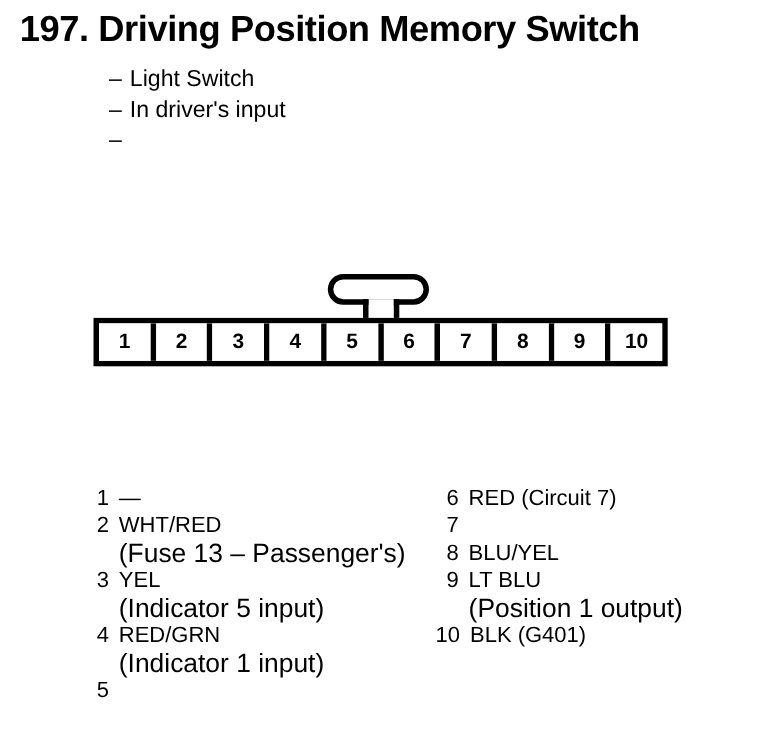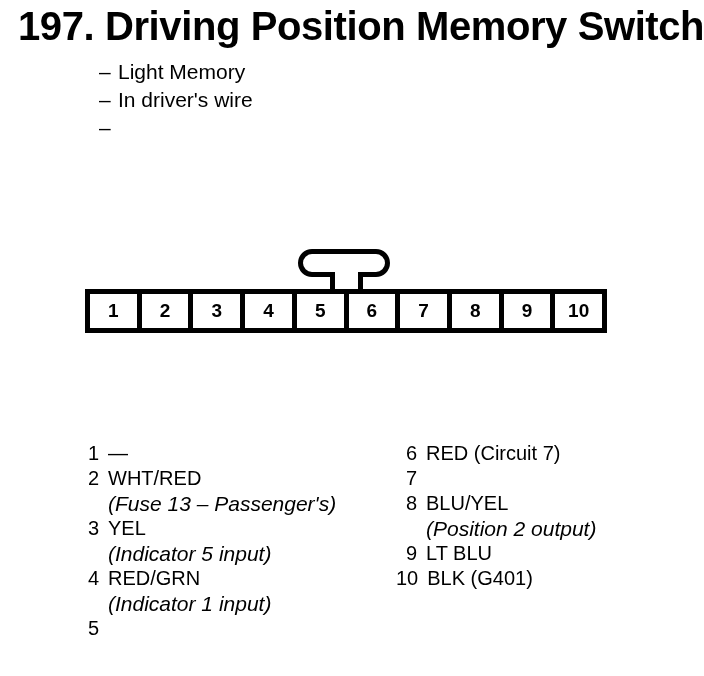--- a/index.html
+++ b/index.html
@@ -15,21 +15,21 @@
     font-family: "Liberation Sans", sans-serif;
     color: #000000;
     -webkit-font-smoothing: none;
   }
 
   
   .page-title {
     position: absolute;
     left: 18px;
     top: 6px;
-    font-size: 40px;
+    font-size: 33px;
     font-weight: bold;
     letter-spacing: -0.4px;
     white-space: nowrap;
     line-height: 40px;
   }
   .spec-list {
     position: absolute;
     left: 99px;
     top: 58px;
     width: 560px;
@@ -133,41 +133,40 @@
     line-height: 25px;
     white-space: nowrap;
   }
   .legend-num {
     flex: 0 0 30px;
     text-align: right;
     padding-right: 9px;
     box-sizing: border-box;
   }
   .legend-sub {
-    font-size: 21px;
+    font-size: 24px;
     line-height: 25px;
     white-space: nowrap;
     padding-left: 30px;
-    font-style: italic;
   }
   .legend-sub:empty { display: none; }
 </style>
 </head>
 <body>
 
 <div class="page-title">197. Driving Position Memory Switch</div>
 
 <div class="spec-list">
   <div class="spec-line">
     <span class="spec-dash">–</span>
-    <span>Light Memory</span>
+    <span>Light Switch</span>
   </div>
   <div class="spec-line">
     <span class="spec-dash">–</span>
-    <span>In driver's wire</span>
+    <span>In driver's input</span>
   </div>
   <div class="spec-line">
     <span class="spec-dash">–</span>
   </div>
 </div>
 
 <div class="connector">
   <div class="latch-tab"></div>
   <div class="latch-gap"></div>
   <div class="latch-stem-left"></div>
@@ -237,27 +236,27 @@
     <div class="legend-entry">
       <div class="legend-main">
         <span class="legend-num">7</span>
       </div>
     </div>
     <div class="legend-entry">
       <div class="legend-main">
         <span class="legend-num">8</span>
         <span>BLU/YEL</span>
       </div>
-      <div class="legend-sub">(Position 2 output)</div>
     </div>
     <div class="legend-entry">
       <div class="legend-main">
         <span class="legend-num">9</span>
         <span>LT BLU</span>
       </div>
+      <div class="legend-sub">(Position 1 output)</div>
     </div>
     <div class="legend-entry">
       <div class="legend-main">
         <span class="legend-num">10</span>
         <span>BLK (G401)</span>
       </div>
 
     </div>
   </div>
 

